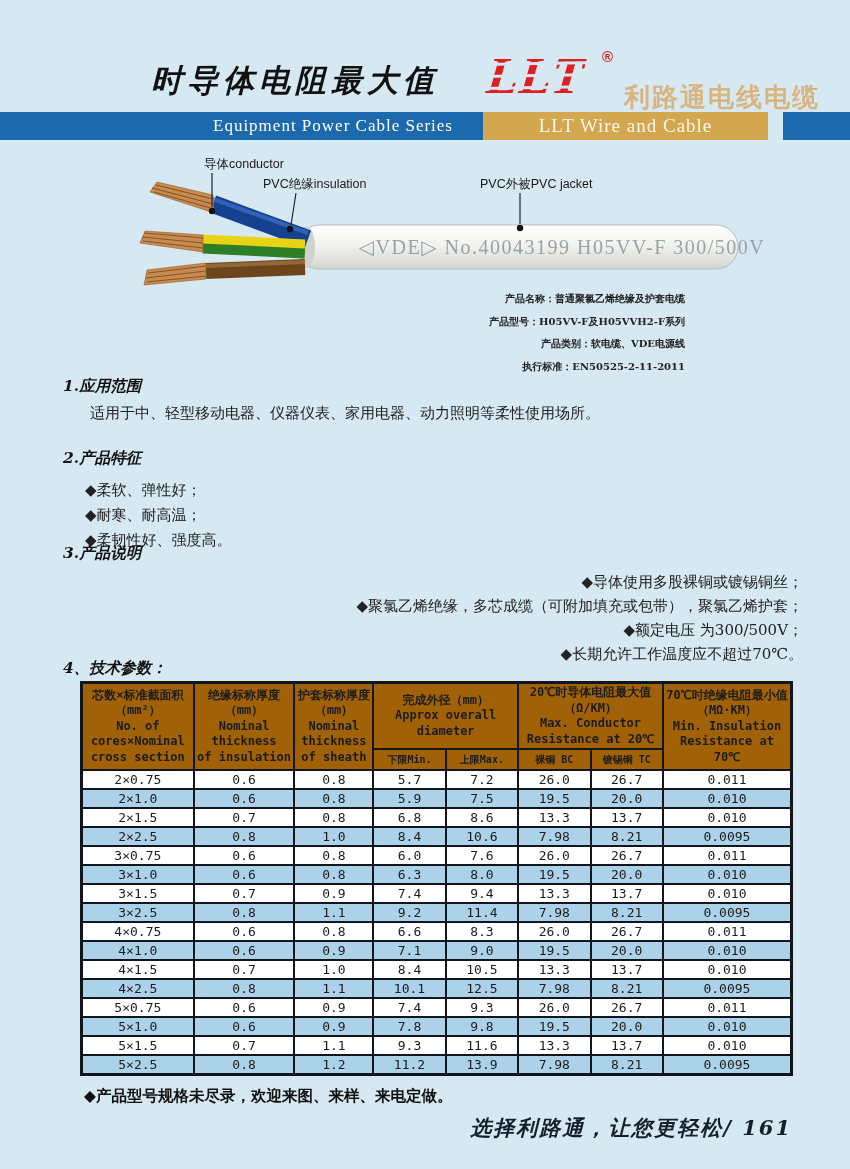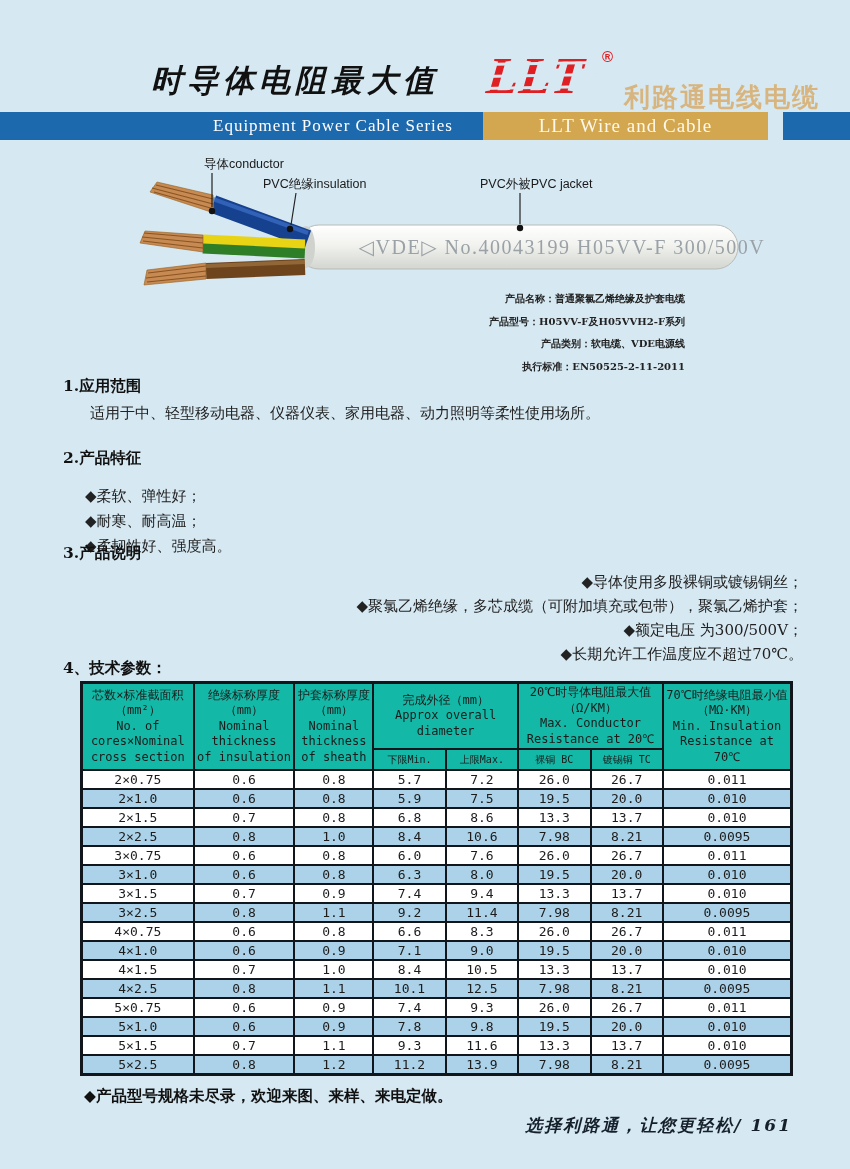--- a/index.html
+++ b/index.html
@@ -62,51 +62,51 @@
   
   .product{
     position:absolute; left:85px; top:288px; width:600px;
     font-size:10px; line-height:22.5px; font-weight:600;
     font-family:"DejaVu Serif","Liberation Serif",serif; color:#222;text-align:right;
   }
 
   
   .section{ position:absolute; left:63px; width:740px;
     font-family:"DejaVu Serif","Liberation Serif",serif; color:#222; }
-  .section .hd{ font-size:15.5px; font-weight:bold; color:#111; }
+  .section .hd{ font-size:15.5px; font-weight:bold; color:#111;font-style:italic; }
   .section .body{ margin-left:27px; margin-top:7px; font-size:15px; }
   .section .bullet{ margin-left:22px; font-size:15px; }
   .s2 .bullet{ line-height:25px; }
   .s3 .bullet{ line-height:24px;text-align:right; }
 
   
   .tblwrap{ position:absolute; left:80px; top:681px; width:713px; }
   table{
     width:100%; border-collapse:collapse; table-layout:fixed;
     border:3px solid #10161c;
     font-family:"DejaVu Sans Mono","Liberation Mono",monospace;
   }
   th,td{ border:2px solid #10161c; text-align:center; vertical-align:middle; }
   thead th{
-    background:#14b8a6; font-weight:normal; font-size:12px;
+    background:#a16207; font-weight:bold; font-size:12px;
     line-height:1.3; white-space:pre-line; padding:1px 0;
   }
   thead tr.sub th{ height:21px; font-size:10px; }
   tbody td{ height:19px; font-size:13px; background:#ffffff; padding:0; }
   tbody tr.alt td{ background:#abd2e8; }
   .footnote{
     position:absolute; left:84px; top:1086px; font-size:15.5px; font-weight:600;
     font-family:"DejaVu Serif","Liberation Serif",serif; color:#111;
   }
 
   
   .footer{
     position:absolute; right:58px; top:1114px;
     font-family:"DejaVu Serif","Liberation Serif",serif;
-    font-style:italic; font-weight:bold; font-size:17px;
+    font-style:italic; font-weight:bold; font-size:21px;
     letter-spacing:2px; color:#15202b;
   }
   .footer span{ display:inline-block; }
 </style>
 </head>
 <body>
 
 <div class="page">
 
   <div class="title-cn">时导体电阻最大值</div>
@@ -177,21 +177,21 @@
     <div><span>执行标准：</span><span>EN50525-2-11-2011</span></div>
   </div>
 
   <div class="section s1" style="top:376px">
     <div class="hd">1.应用范围</div>
     <div class="body">适用于中、轻型移动电器、仪器仪表、家用电器、动力照明等柔性使用场所。</div>
   </div>
 
   <div class="section s2" style="top:448px">
     <div class="hd">2.产品特征</div>
-    <div class="bullet" style="margin-top:15px">◆柔软、弹性好；</div>
+    <div class="bullet" style="margin-top:9px">◆柔软、弹性好；</div>
     <div class="bullet">◆耐寒、耐高温；</div>
     <div class="bullet">◆柔韧性好、强度高。</div>
   </div>
 
   <div class="section s3" style="top:543px">
     <div class="hd">3.产品说明</div>
     <div class="bullet" style="margin-top:6px">◆导体使用多股裸铜或镀锡铜丝；</div>
     <div class="bullet">◆聚氯乙烯绝缘，多芯成缆（可附加填充或包带），聚氯乙烯护套；</div>
     <div class="bullet">◆额定电压 为300/500V；</div>
     <div class="bullet">◆长期允许工作温度应不超过70℃。</div>

